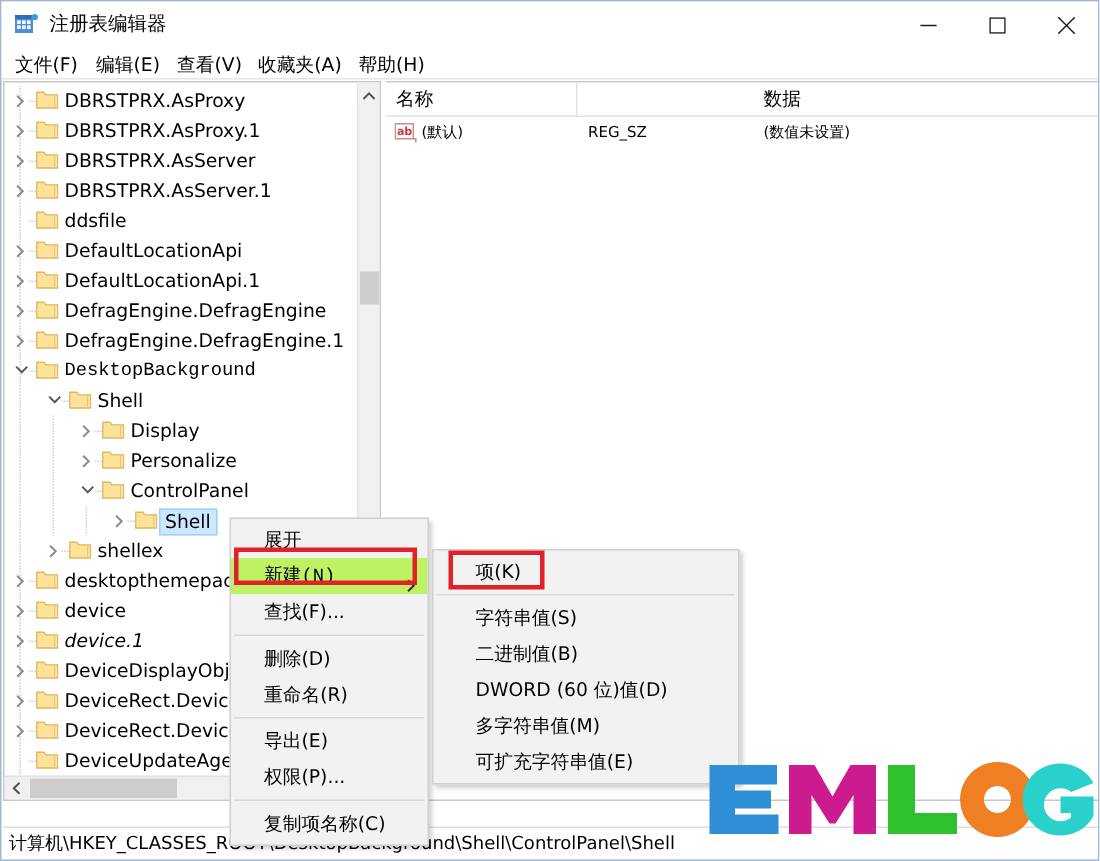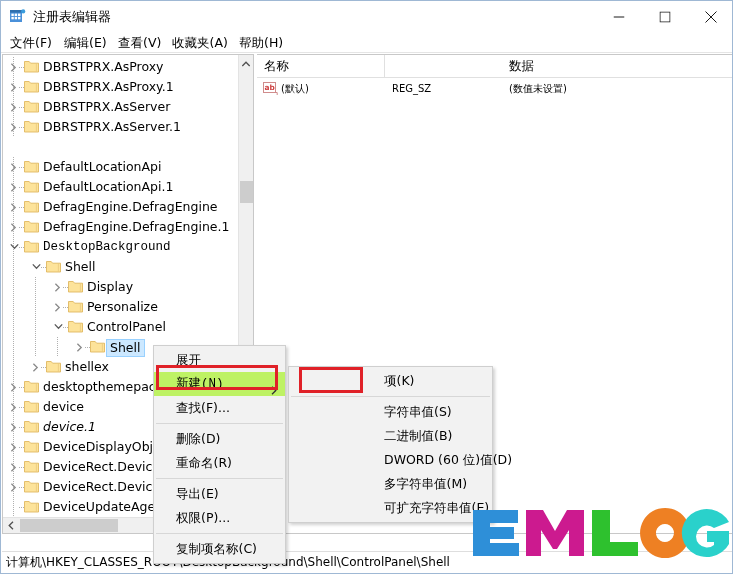--- a/index.html
+++ b/index.html
@@ -280,25 +280,24 @@
     border: 1px solid #cfcfcf;
     box-shadow: 2px 2px 3px rgba(0,0,0,0.18);
     box-sizing: border-box;
     padding: 2px 0;
     z-index: 45;
   }
   .subitem {
     height: 24px;
     line-height: 24px;
     font-size: 12.5px;
-    padding-left: 51px;
+    padding-left: 28px;
     white-space: nowrap;
     cursor: default;
     color: #000;
-    margin-left: 44px;
   }
   .subsep {
     height: 1px;
     margin: 3px 2px 3px 2px;
     background: #d7d7d7;
   }
 
   
   .redbox {
     position: absolute;
@@ -439,20 +438,29 @@
             <svg width="7" height="9" viewBox="0 0 7 9">
               <polyline points="1.4,0.8 5.2,4.5 1.4,8.2" fill="none" stroke="#8a8a8a" stroke-width="1.3"></polyline>
             </svg>
           </div>
           <div class="tfolder" style="left: 21px;"><svg width="15" height="13" viewBox="0 0 15 13">
               <path d="M0.5,1.5 L5.2,1.5 L6.6,3.2 L14.5,3.2 L14.5,12 L0.5,12 Z" fill="#fde39a" stroke="#e0b860" stroke-width="0.9"></path>
               <path d="M12.4,3.4 L12.4,11.8" stroke="#e8c87e" stroke-width="0.8"></path>
             </svg></div>
           <div class="tlabel" style="left: 40px;">DBRSTPRX.AsServer.1</div>
         </div>
+        <div class="trow" style="top: 82px;">
+          <div class="dots" style="left: 10px; top: 0px;"></div>
+          <div class="dots-h" style="left: 16px; top: 10px; width: 5px;"></div>
+          <div class="tfolder" style="left: 21px;"><svg width="15" height="13" viewBox="0 0 15 13">
+              <path d="M0.5,1.5 L5.2,1.5 L6.6,3.2 L14.5,3.2 L14.5,12 L0.5,12 Z" fill="#fde39a" stroke="#e0b860" stroke-width="0.9"></path>
+              <path d="M12.4,3.4 L12.4,11.8" stroke="#e8c87e" stroke-width="0.8"></path>
+            </svg></div>
+          <div class="tlabel" style="left: 40px;">ddsfile</div>
+        </div>
         <div class="trow" style="top: 102px;">
           <div class="dots" style="left: 10px; top: 0px;"></div>
           <div class="dots-h" style="left: 16px; top: 10px; width: 5px;"></div>
           <div class="tchev" style="left: 4px;">
             <svg width="7" height="9" viewBox="0 0 7 9">
               <polyline points="1.4,0.8 5.2,4.5 1.4,8.2" fill="none" stroke="#8a8a8a" stroke-width="1.3"></polyline>
             </svg>
           </div>
           <div class="tfolder" style="left: 21px;"><svg width="15" height="13" viewBox="0 0 15 13">
               <path d="M0.5,1.5 L5.2,1.5 L6.6,3.2 L14.5,3.2 L14.5,12 L0.5,12 Z" fill="#fde39a" stroke="#e0b860" stroke-width="0.9"></path>

